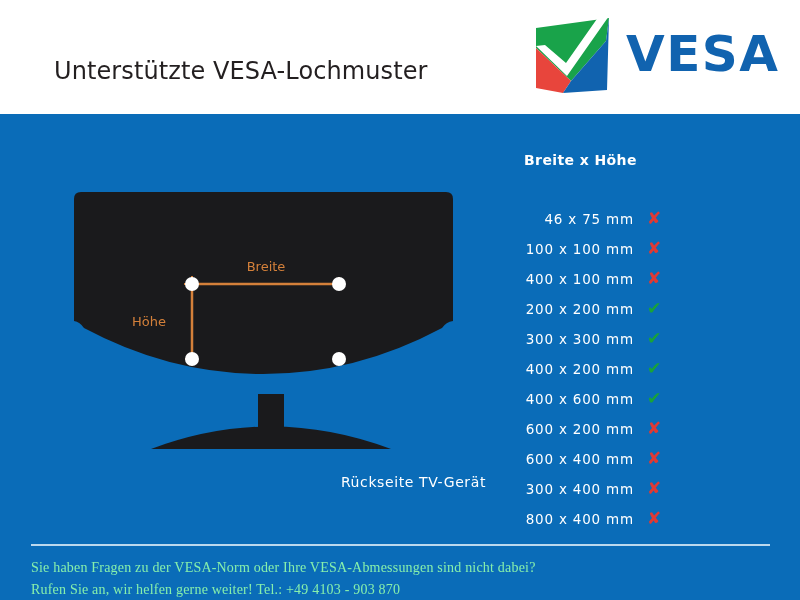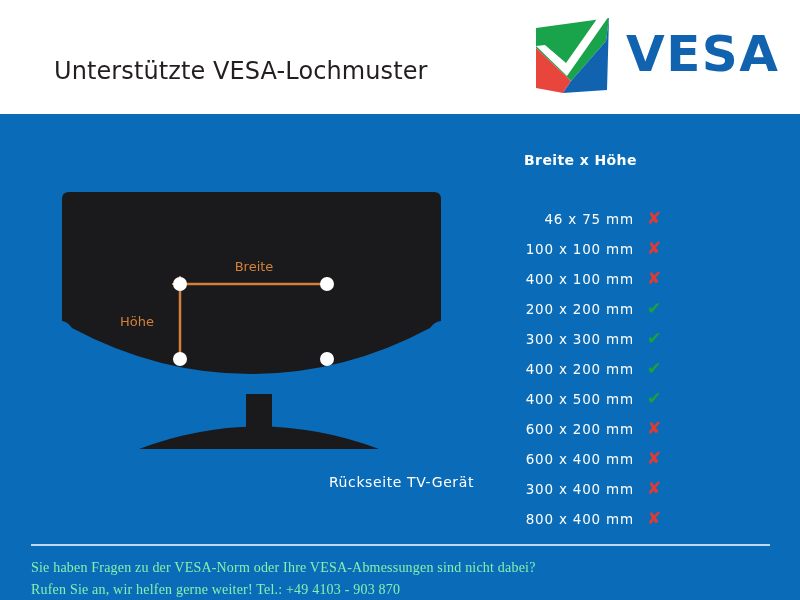--- a/index.html
+++ b/index.html
@@ -70,21 +70,21 @@
     position: absolute;
     left: 0; top: 114px;
     width: 800px;
     height: 486px;
     background: #0a6cb8;
   }
 
   
   #tv-figure {
     position: absolute;
-    left: 44px;
+    left: 56px;
     top: 75px;
     width: 430px;
     height: 340px;
   }
   #tv-svg { display: block; }
   #tv-caption {
     position: absolute;
     left: 0;
     top: 285px;
     width: 430px;
@@ -233,21 +233,21 @@
 
     <div id="pattern-table">
       <div id="table-header">Breite x Höhe</div>
       <div id="table-rows">
           <div class="pattern-row"><span class="pattern-label">46 x 75 mm</span><span class="pattern-status status-no">✘</span></div>
           <div class="pattern-row"><span class="pattern-label">100 x 100 mm</span><span class="pattern-status status-no">✘</span></div>
           <div class="pattern-row"><span class="pattern-label">400 x 100 mm</span><span class="pattern-status status-no">✘</span></div>
           <div class="pattern-row"><span class="pattern-label">200 x 200 mm</span><span class="pattern-status status-yes">✔</span></div>
           <div class="pattern-row"><span class="pattern-label">300 x 300 mm</span><span class="pattern-status status-yes">✔</span></div>
           <div class="pattern-row"><span class="pattern-label">400 x 200 mm</span><span class="pattern-status status-yes">✔</span></div>
-          <div class="pattern-row"><span class="pattern-label">400 x 500 mm</span><span class="pattern-status status-yes">✔</span></div>
+          <div class="pattern-row"><span class="pattern-label">400 x 600 mm</span><span class="pattern-status status-yes">✔</span></div>
           <div class="pattern-row"><span class="pattern-label">600 x 200 mm</span><span class="pattern-status status-no">✘</span></div>
           <div class="pattern-row"><span class="pattern-label">600 x 400 mm</span><span class="pattern-status status-no">✘</span></div>
           <div class="pattern-row"><span class="pattern-label">300 x 400 mm</span><span class="pattern-status status-no">✘</span></div>
           <div class="pattern-row"><span class="pattern-label">800 x 400 mm</span><span class="pattern-status status-no">✘</span></div>
         </div>
     </div>
 
     <div id="footer">
       <div id="footer-rule"></div>
       <div id="footer-text">

